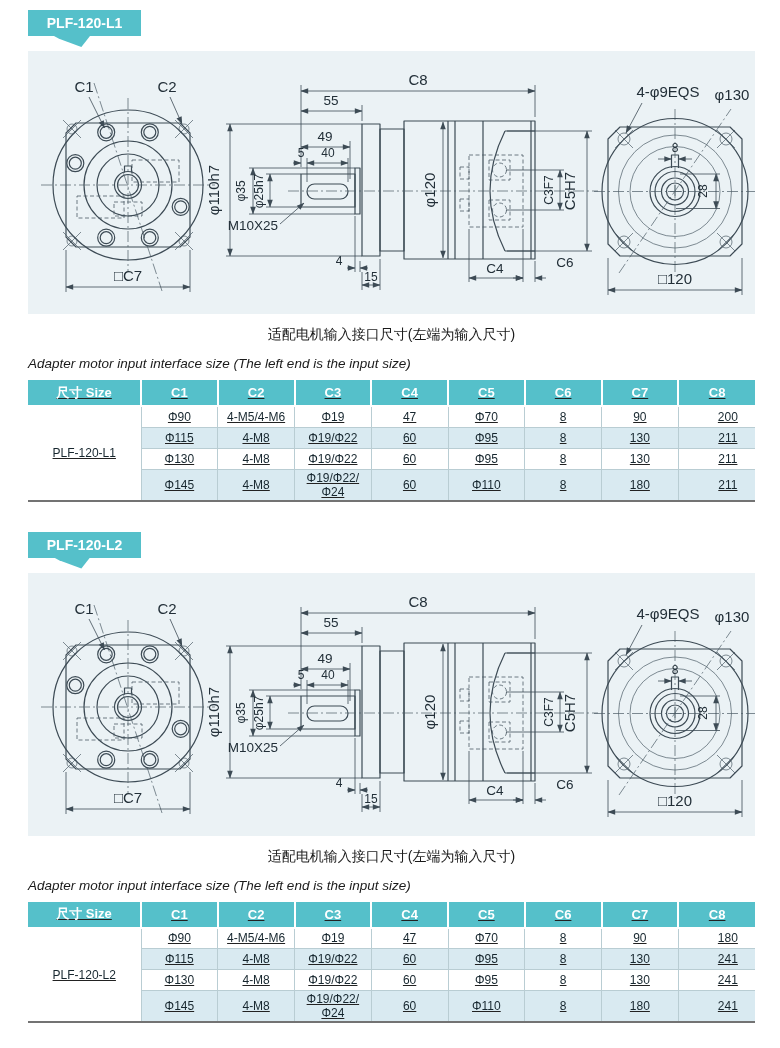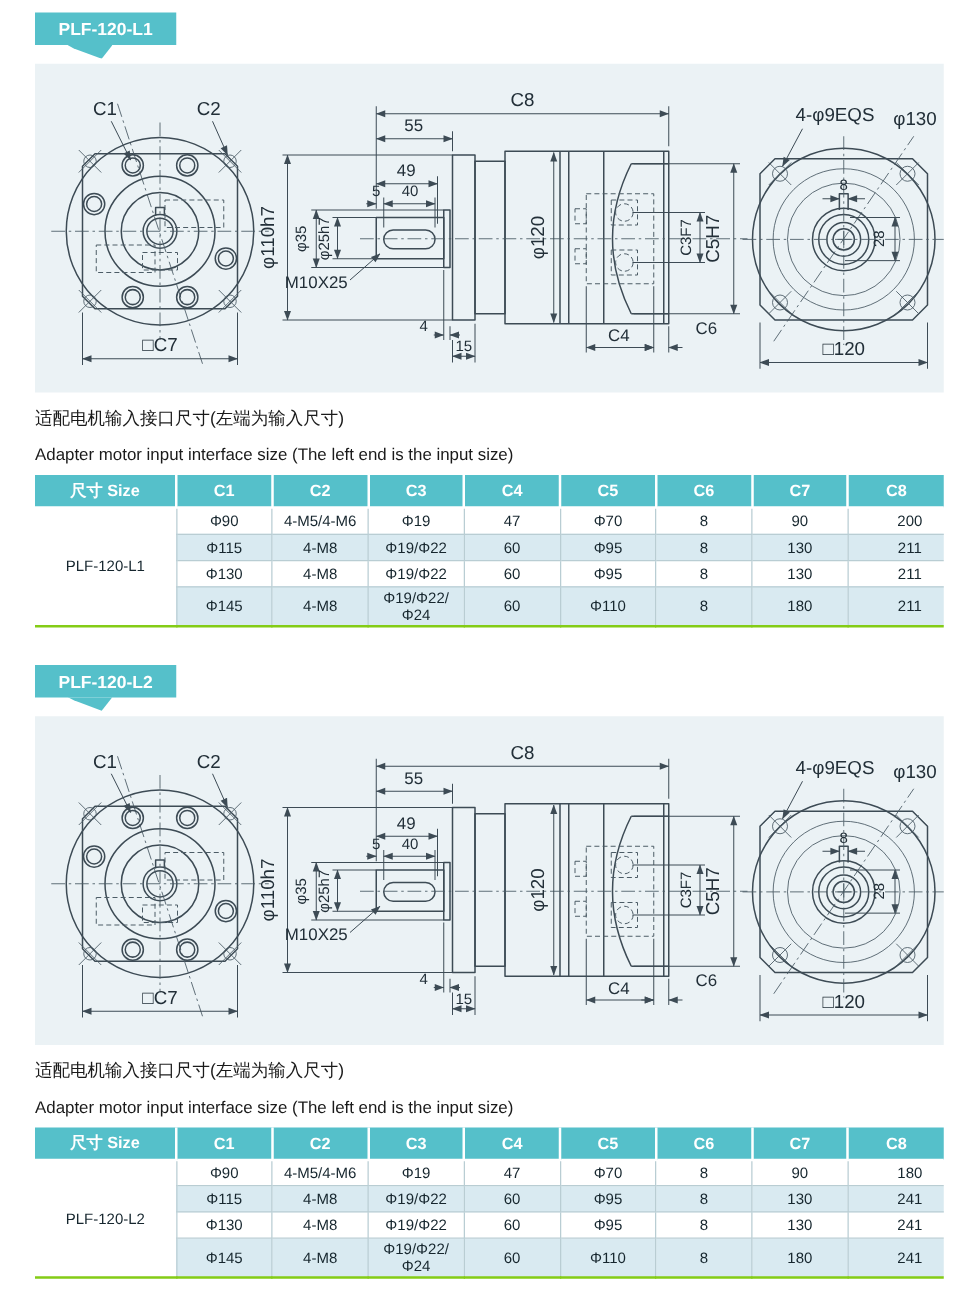--- a/index.html
+++ b/index.html
@@ -13,25 +13,25 @@
 
   .badge { position:relative; display:inline-block; background:var(--accent); color:#fff;
            font-weight:bold; font-size:14px; padding:5px 0; width:113px; text-align:center;
            margin:2px 0 15px; }
   .badge::after { content:""; position:absolute; left:26px; top:100%; width:36px; height:11px;
            background:var(--accent); clip-path:polygon(0 0,100% 0,76% 100%,14% 25%); }
 
   .panel { background:var(--panel); height:263px; margin-bottom:12px; }
   svg.drawing { width:727px; height:263px; display:block; }
 
-  .note-zh { font-size:14px; margin:2px 0 2px; color:#1a1a1a; }
-  .note-en { font-size:13.5px; margin:12px 0 9px; color:#1a1a1a; }
+  .note-zh { font-size:14px; margin:2px 0 2px; color:#1a1a1a;text-align:center; }
+  .note-en { font-size:13.5px; margin:12px 0 9px; color:#1a1a1a;font-style:italic; }
 
   table.dim-table { border-collapse:collapse; width:727px; table-layout:fixed;
-           margin:4px 0 28px; border-bottom:2px solid #84cc16; }
+           margin:4px 0 28px; border-bottom:2px solid #737373;text-decoration:underline; }
   table.dim-table th { background:var(--accent); color:#fff; font-weight:bold; font-size:13px;
            height:26px; border-right:2px solid #fff; border-bottom:2px solid #fff; }
   table.dim-table th:last-child { border-right:none; }
   table.dim-table th.size-col { width:113px; }
   table.dim-table td { text-align:center; height:21px; font-size:12px; color:#16262e;
            border:1px solid #b9cdd3; background:#fff; }
   table.dim-table td:last-child { border-right:none;padding-left:23px; }
   table.dim-table tbody tr:nth-child(even) td { background:var(--rowalt); }
   table.dim-table td.model-cell { border:none; border-right:1px solid #b9cdd3; background:#fff !important; }
 

